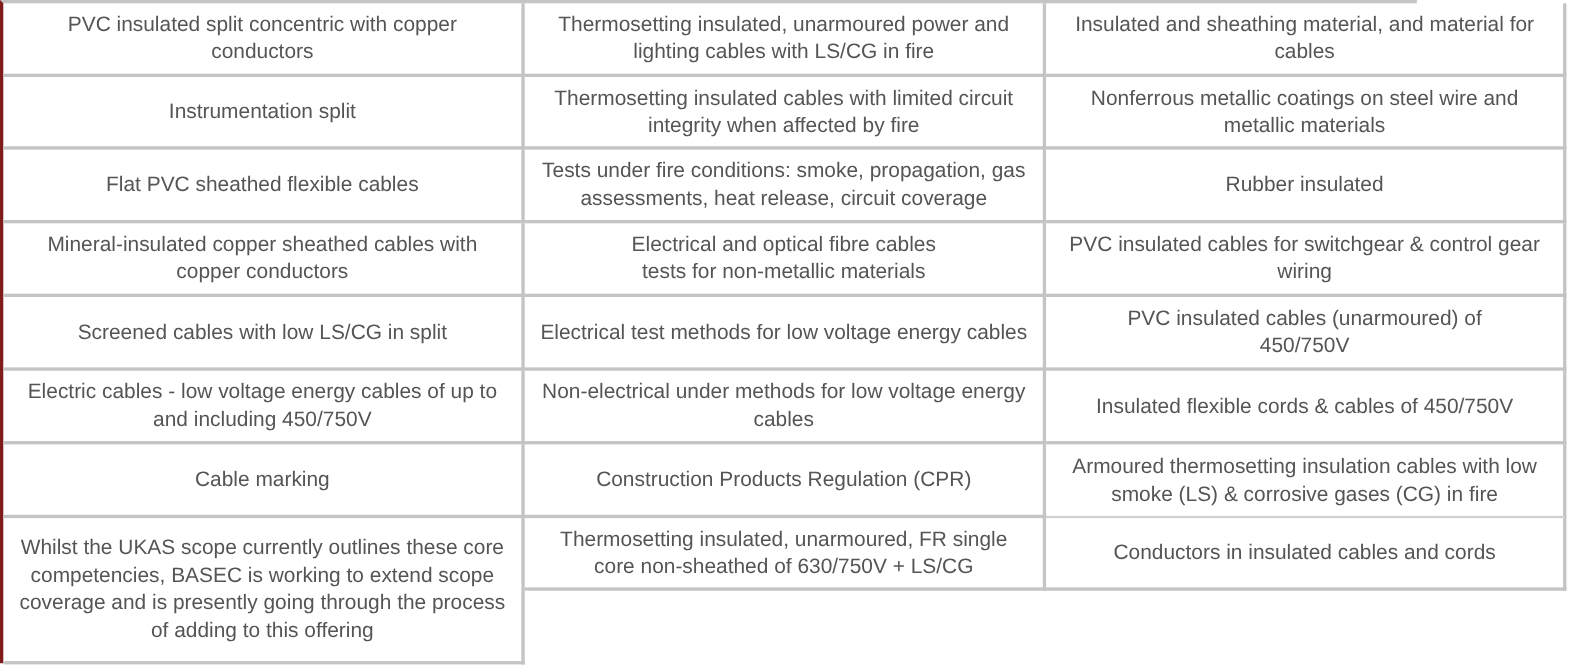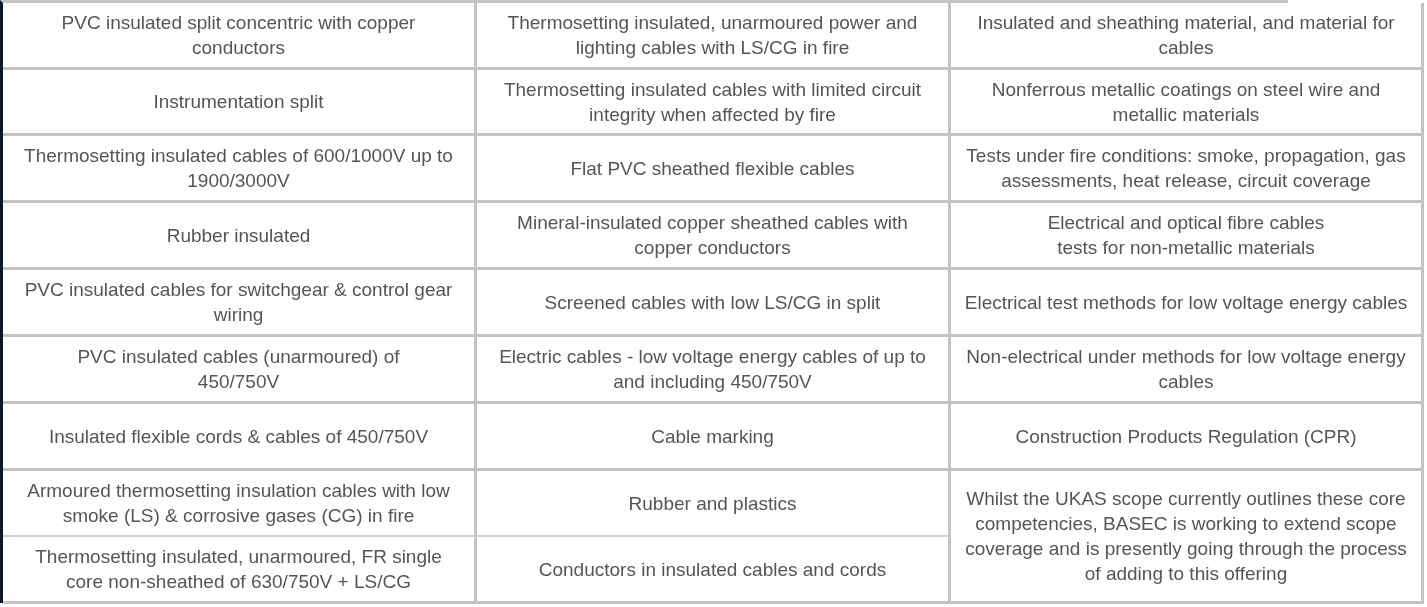--- a/index.html
+++ b/index.html
@@ -13,21 +13,21 @@
       overflow: hidden;
       position: relative;
     }
     .grid {
       position: absolute;
       left: 0;
       top: 0;
       width: 1288px;
       height: 603px;
       box-sizing: border-box;
-      border-left: 3px solid #0f172a;
+      border-left: 3px solid #7f1d1d;
       border-top: 3px solid #c4c4c4;
       display: grid;
       grid-template-columns: 474px 474px 473px;
       grid-template-rows: 67px 66px 67px 67px 67px 67px 67px 66px 67px;
       background: #ffffff;
     }
     .cell {
       box-sizing: border-box;
       border-right: 3px solid #c4c4c4;
       border-bottom: 3px solid #c4c4c4;
@@ -55,21 +55,20 @@
 <div class="grid">
 
   <div class="cell">PVC insulated split concentric with copper conductors</div>
   <div class="cell">Thermosetting insulated, unarmoured power and lighting cables with LS/CG in fire</div>
   <div class="cell">Insulated and sheathing material, and material for cables</div>
 
   <div class="cell">Instrumentation split</div>
   <div class="cell">Thermosetting insulated cables with limited circuit integrity when affected by fire</div>
   <div class="cell">Nonferrous metallic coatings on steel wire and metallic materials</div>
 
-  <div class="cell">Thermosetting insulated cables of 600/1000V up to 1900/3000V</div>
   <div class="cell">Flat PVC sheathed flexible cables</div>
   <div class="cell">Tests under fire conditions: smoke, propagation, gas assessments, heat release, circuit coverage</div>
 
   <div class="cell">Rubber insulated</div>
   <div class="cell">Mineral-insulated copper sheathed cables with copper conductors</div>
   <div class="cell">Electrical and optical fibre cables
 tests for non-metallic materials</div>
 
   <div class="cell">PVC insulated cables for switchgear &amp; control gear wiring</div>
   <div class="cell">Screened cables with low LS/CG in split</div>
@@ -78,18 +77,17 @@
   <div class="cell">PVC insulated cables (unarmoured) of
 450/750V</div>
   <div class="cell">Electric cables - low voltage energy cables of up to and including 450/750V</div>
   <div class="cell">Non-electrical under methods for low voltage energy cables</div>
 
   <div class="cell">Insulated flexible cords &amp; cables of 450/750V</div>
   <div class="cell">Cable marking</div>
   <div class="cell">Construction Products Regulation (CPR)</div>
 
   <div class="cell thin-bottom">Armoured thermosetting insulation cables with low smoke (LS) &amp; corrosive gases (CG) in fire</div>
-  <div class="cell thin-bottom">Rubber and plastics</div>
   <div class="cell span2">Whilst the UKAS scope currently outlines these core competencies, BASEC is working to extend scope coverage and is presently going through the process of adding to this offering</div>
 
   <div class="cell">Thermosetting insulated, unarmoured, FR single core non-sheathed of 630/750V + LS/CG</div>
   <div class="cell">Conductors in insulated cables and cords</div>
 </div>
 
 </body></html>

